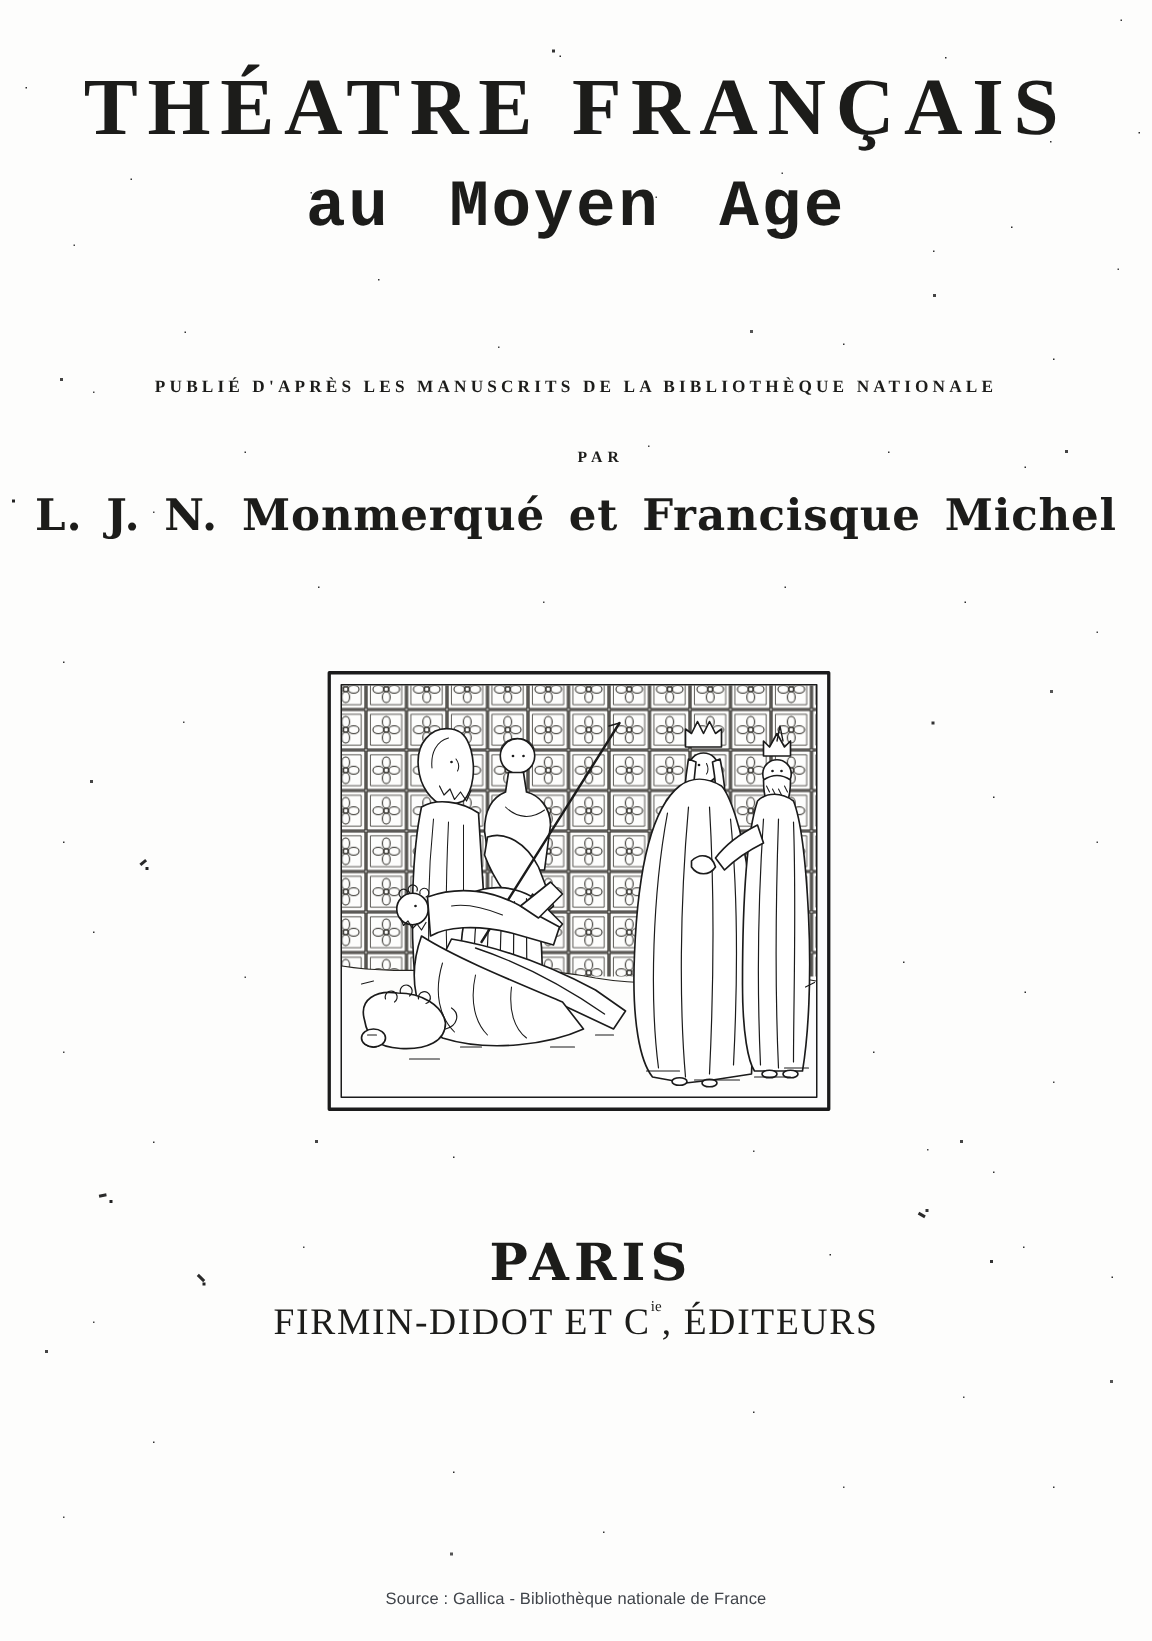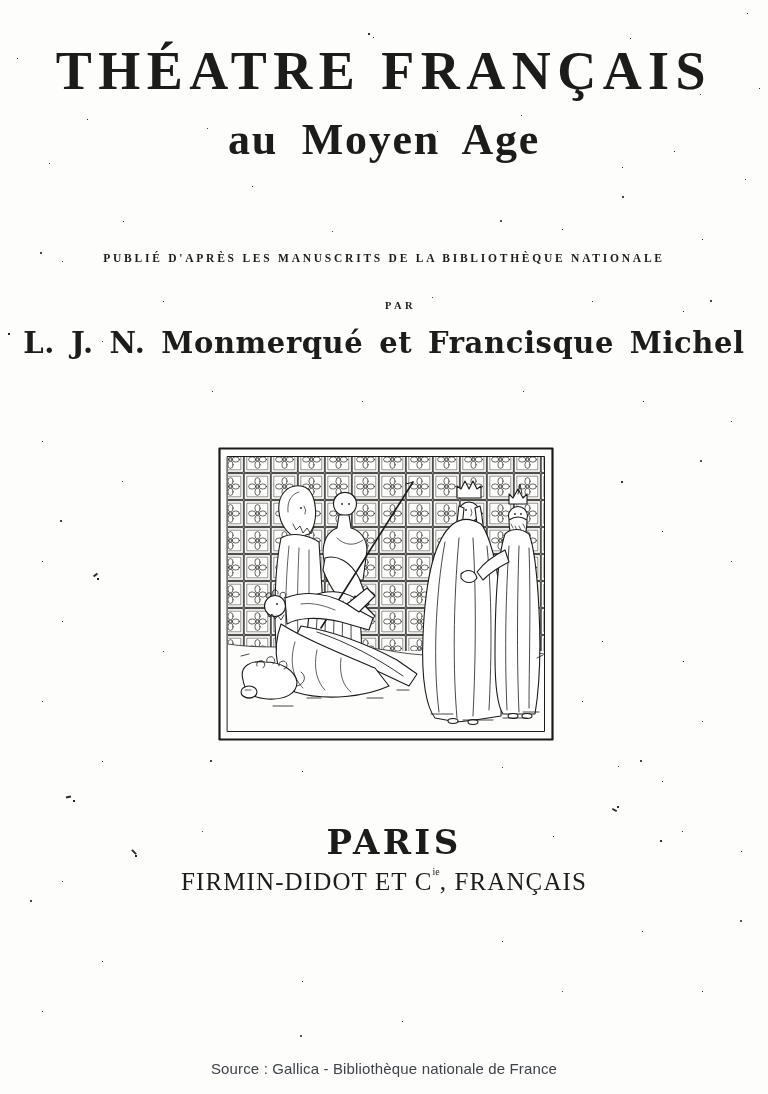--- a/index.html
+++ b/index.html
@@ -6,40 +6,40 @@
   .page{
     position:relative;width:768px;height:1094px;margin:0 auto;
     background:#fdfdfc;overflow:hidden;color:#1c1c1a;
     font-family:"Liberation Serif",serif;
   }
   .centered{position:absolute;left:0;right:0;text-align:center;}
 
   .title{top:40px;font-size:54px;font-weight:700;letter-spacing:0.12em;
          font-family:"Liberation Serif",serif;}
   .subtitle{top:114px;font-size:44px;font-weight:700;letter-spacing:0.04em;
-            word-spacing:0.25em;font-family:Liberation Serif, serif;}
+            word-spacing:0.25em;font-family:Liberation Mono, monospace;}
   .publine{top:252px;font-size:11.5px;font-weight:700;letter-spacing:0.24em;}
   .par{top:300px;font-size:10.5px;font-weight:700;letter-spacing:0.32em;padding-left:33px;}
   .authors{top:326px;font-size:29px;font-weight:700;letter-spacing:0.02em;
            word-spacing:0.18em;font-family:"DejaVu Serif",serif;}
 
   .illustration{position:absolute;top:446px;left:217px;width:338px;height:296px;}
   .illustration svg{display:block;width:100%;height:100%;}
 
   .city{top:822px;font-size:34px;font-weight:700;letter-spacing:0.10em;
         font-family:"DejaVu Serif",serif;margin-left:20px;}
   .publisher{top:868px;font-size:25px;letter-spacing:0.045em;font-weight:400;}
   .publisher sup{font-size:10px;position:relative;top:-0.55em;letter-spacing:0;}
   .address{top:903px;font-size:18px;letter-spacing:0.06em;}
   .address .street{font-size:12.5px;font-weight:700;letter-spacing:0.2em;
                    position:relative;top:-1px;margin:0 6px;}
   .address sup{font-size:10px;position:relative;top:-0.5em;}
 
   .footer-line{top:1060px;font-family:"Liberation Sans",sans-serif;
-               font-size:15px;color:#3f4349;letter-spacing:0.01em;}
+               font-size:11px;color:#3f4349;letter-spacing:0.01em;}
 
   
   .specks,.specks2{position:absolute;top:0;left:0;background:transparent;}
   .specks{width:1px;height:1px;
     box-shadow:373px 37px #2a2a2a,747px 13px #333,630px 38px #2a2a2a,521px 115px #444,
     700px 94px #333,759px 88px #2a2a2a,207px 128px #444,87px 119px #333,17px 58px #2a2a2a,
     49px 163px #444,252px 186px #333,437px 131px #444,622px 167px #333,674px 151px #2a2a2a,
     745px 179px #444,123px 221px #333,332px 231px #444,562px 229px #333,702px 239px #2a2a2a,
     62px 261px #444,163px 301px #333,432px 297px #444,592px 301px #333,683px 311px #2a2a2a,
     102px 341px #444,212px 391px #333,362px 401px #444,523px 391px #333,643px 401px #2a2a2a,
@@ -177,19 +177,19 @@
       </g>
 
       <rect x="2.5" y="2.5" width="333" height="291" fill="none" stroke="#1b1b1b" stroke-width="2.2"></rect>
       <rect x="10.5" y="10.5" width="317" height="275" fill="none" stroke="#1b1b1b" stroke-width="1"></rect>
     </svg>
   </div>
 
   <div class="centered city">PARIS</div>
 
   <div class="centered publisher">
-    <span>FIRMIN-DIDOT ET C</span><sup>ie</sup><span>, FRANÇAIS</span>
+    <span>FIRMIN-DIDOT ET C</span><sup>ie</sup><span>, ÉDITEURS</span>
   </div>
 
 
   <div class="centered footer-line">Source : Gallica - Bibliothèque nationale de France</div>
 
 </div>
 
 </body></html>

